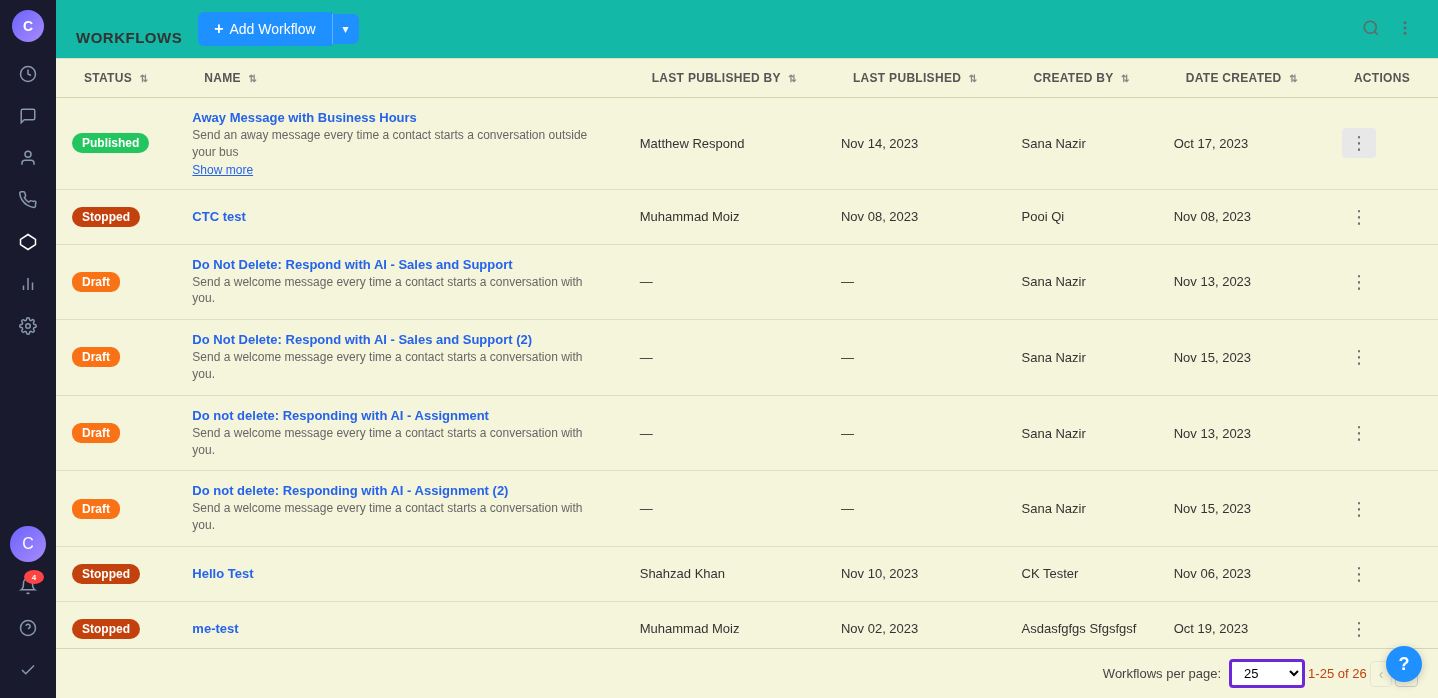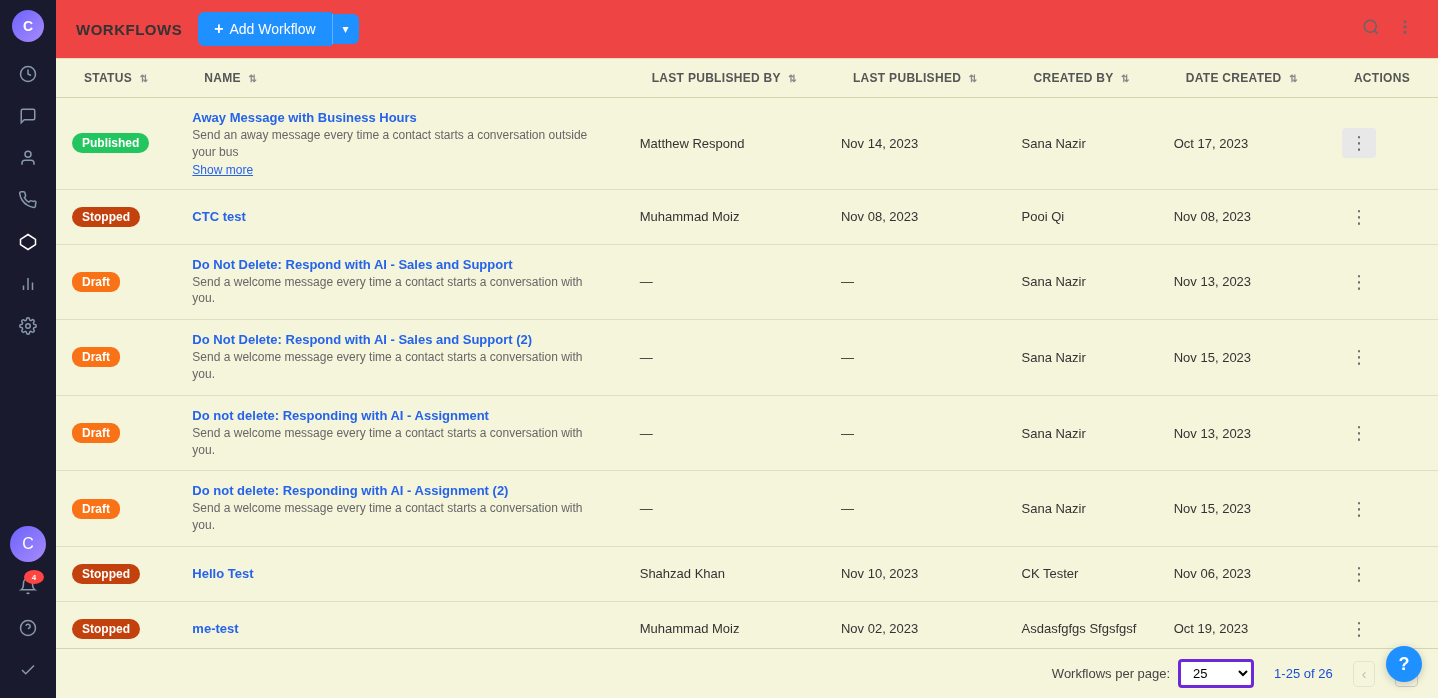--- a/index.html
+++ b/index.html
@@ -42,23 +42,23 @@
       flex: 1;
       display: flex;
       flex-direction: column;
       overflow: hidden;
       background: #f5f5dc;
     }
 
     
     .header {
       display: flex;
-      align-items: center;
+      align-items: flex-end;
       padding: 12px 20px;
-      background: #ef4444;
+      background: #14b8a6;
       border-bottom: 1px solid #e0e0c0;
       gap: 16px;
     }
     .header-title {
       font-size: 15px;
       font-weight: 700;
       color: #333;
       letter-spacing: 0.5px;
     }
     .add-workflow-btn {
@@ -178,42 +178,42 @@
     .actions-btn.active { background: #e8e8e8; }
 
     
     .footer {
       display: flex;
       align-items: center;
       justify-content: flex-end;
       padding: 10px 20px;
       border-top: 1px solid #d5d5b0;
       background: #f5f5dc;
-      gap: 20px;
+      gap: 3px;
       font-size: 13px;
       color: #444;
     }
     .footer-select-wrapper {
       display: flex;
       align-items: center;
       gap: 8px;
     }
     .footer-select {
       border: 3px solid #6d28d9;
       border-radius: 4px;
       padding: 3px 20px 3px 8px;
       font-size: 13px;
       background: white;
       cursor: pointer;
     }
     .footer-pagination {
       display: flex;
       align-items: center;
       gap: 8px;
-      color: #1d4ed8;
+      color: #c2410c;
     }
     .footer-nav-btn {
       background: none;
       border: 1px solid #ccc;
       border-radius: 4px;
       padding: 4px 8px;
       cursor: pointer;
       color: #666;
       font-size: 14px;
     }

